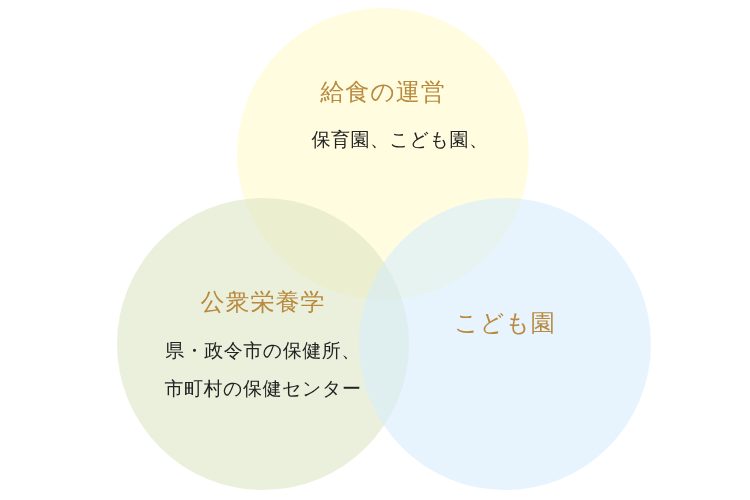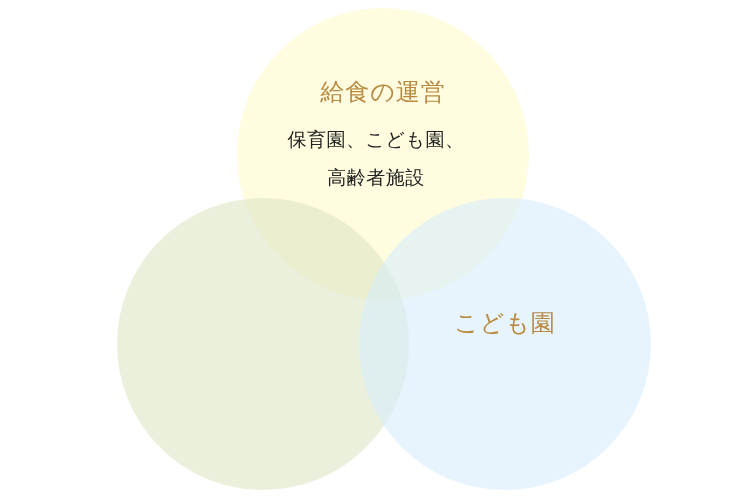--- a/index.html
+++ b/index.html
@@ -16,22 +16,24 @@
   </style>
 </head>
 <body>
 
 <div class="stage">
   <div class="circle c-top"></div>
   <div class="circle c-left"></div>
   <div class="circle c-right"></div>
 
   <div class="label title" style="left:283px; top:76px; width:200px;">給食の運営</div>
-  <div class="label desc" style="left:236px; top:120px; width:280px;">
+  <div class="label desc" style="left:260px; top:120px; width:280px;">
     <div>保育園、こども園、</div>
-    <div>高齢者施設</div>
   </div>
 
+  <div class="label title" style="left:163px; top:286px; width:200px;">公衆栄養学</div>
   <div class="label desc" style="left:123px; top:331px; width:280px;">
+    <div>県・政令市の保健所、</div>
+    <div>市町村の保健センター</div>
   </div>
 
   <div class="label title" style="left:405px; top:307px; width:200px;">こども園</div>
 </div>
 
 </body></html>

